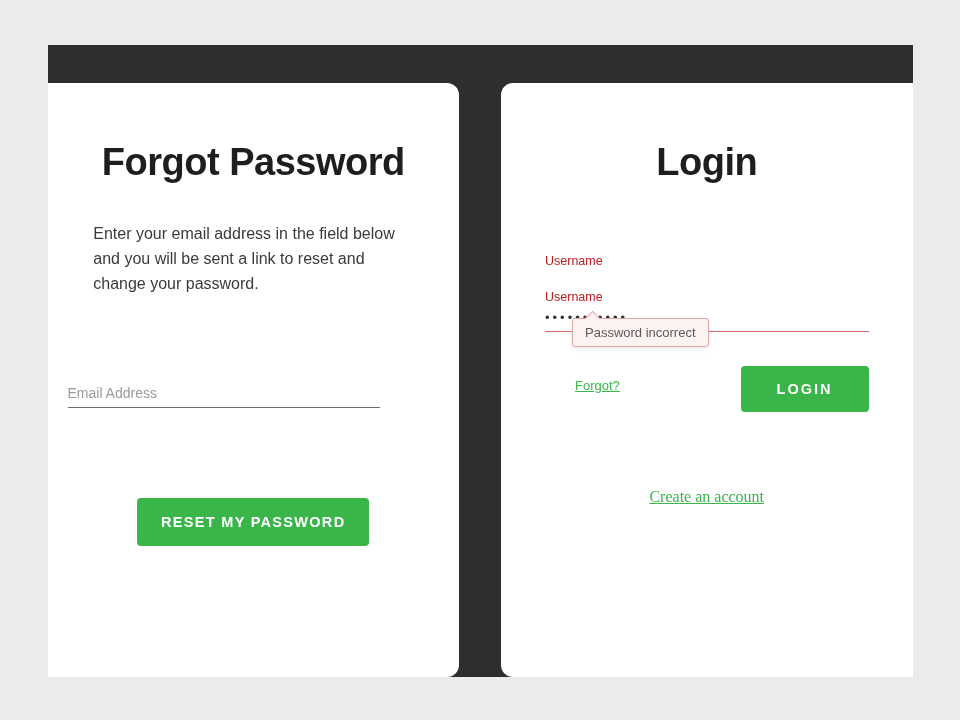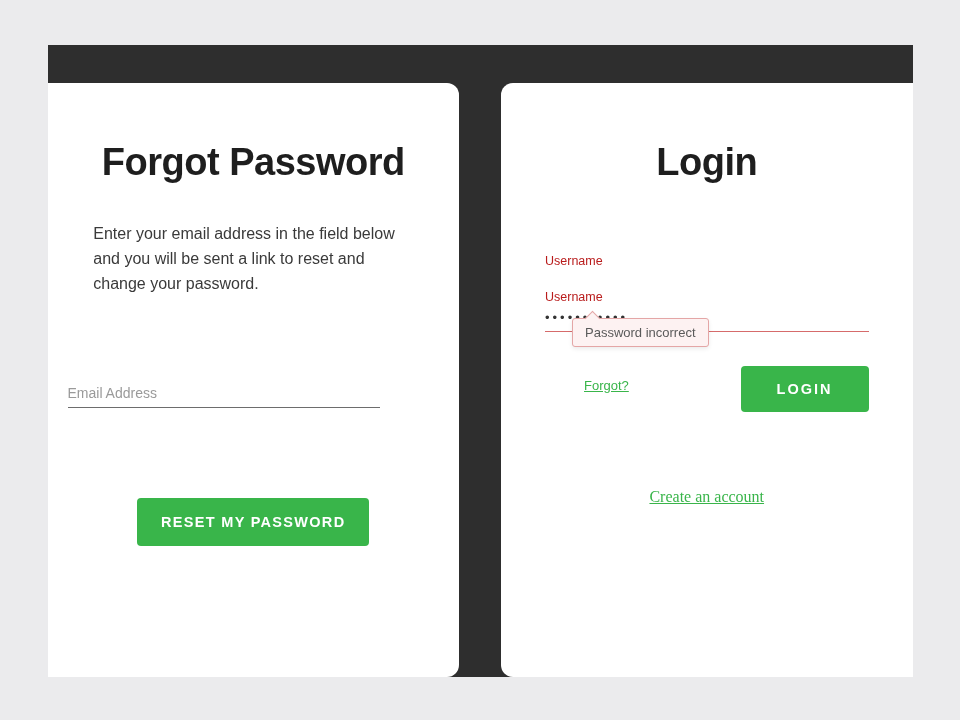--- a/index.html
+++ b/index.html
@@ -110,21 +110,20 @@
     font-size: 13px;
   }
   .forgot-link {
     position: absolute;
     left: 30px;
     top: 124px;
     font-size: 13px;
     color: #39b54a;
     text-decoration: underline;
     cursor: pointer;
-    margin-left: 9px;
   }
   .err-tooltip {
     position: absolute;
     left: 27px;
     top: 28px;
     background: #fdf2f2;
     border: 1px solid #e4a6a6;
     border-radius: 3px;
     padding: 6px 12px;
     font-size: 13px;

